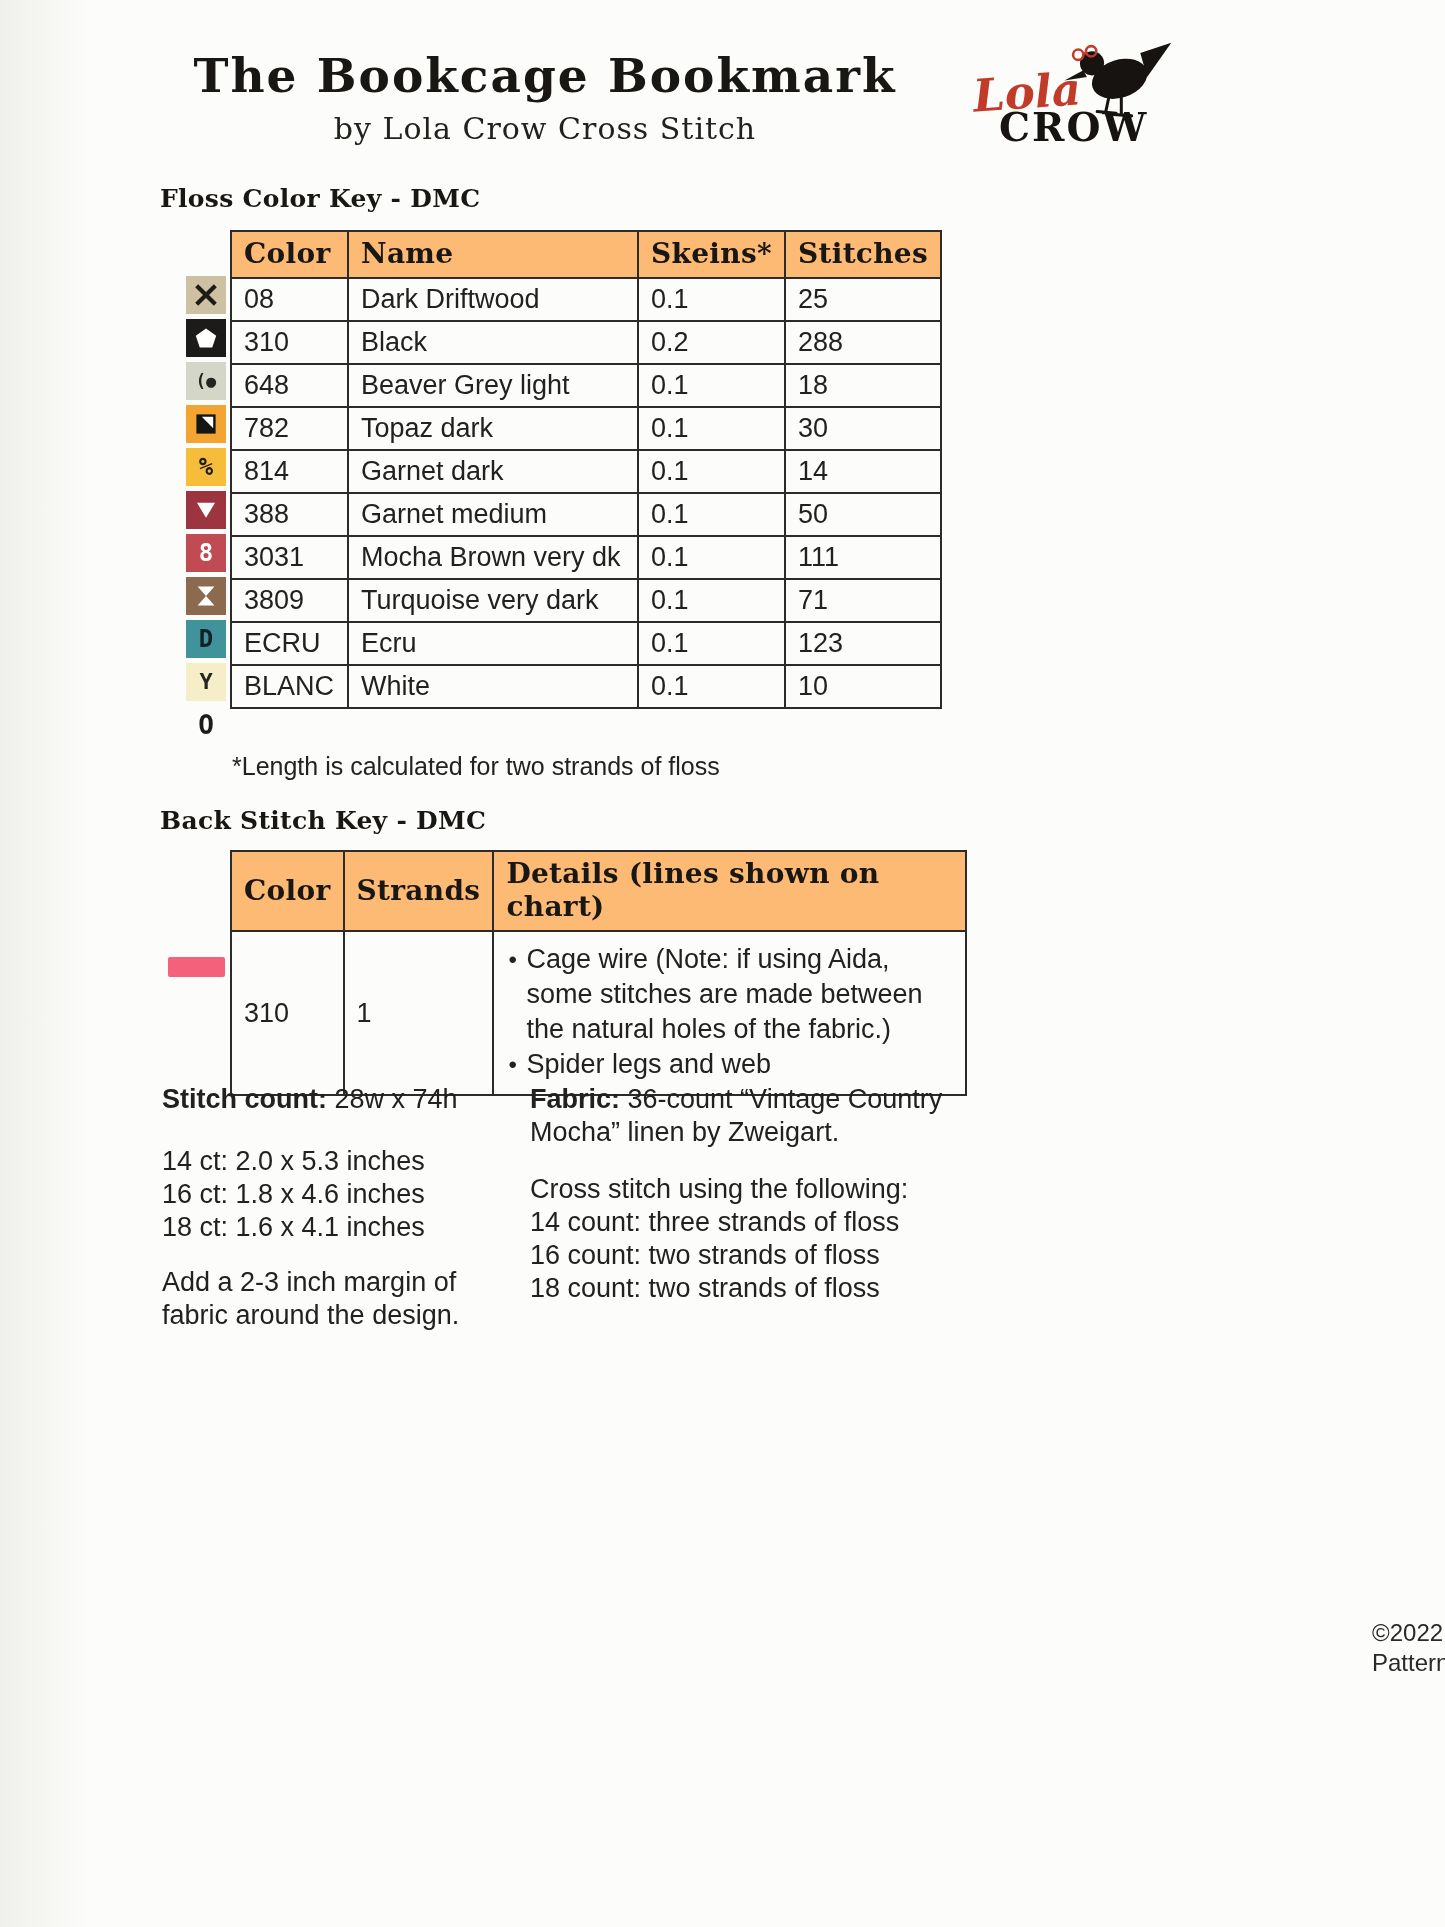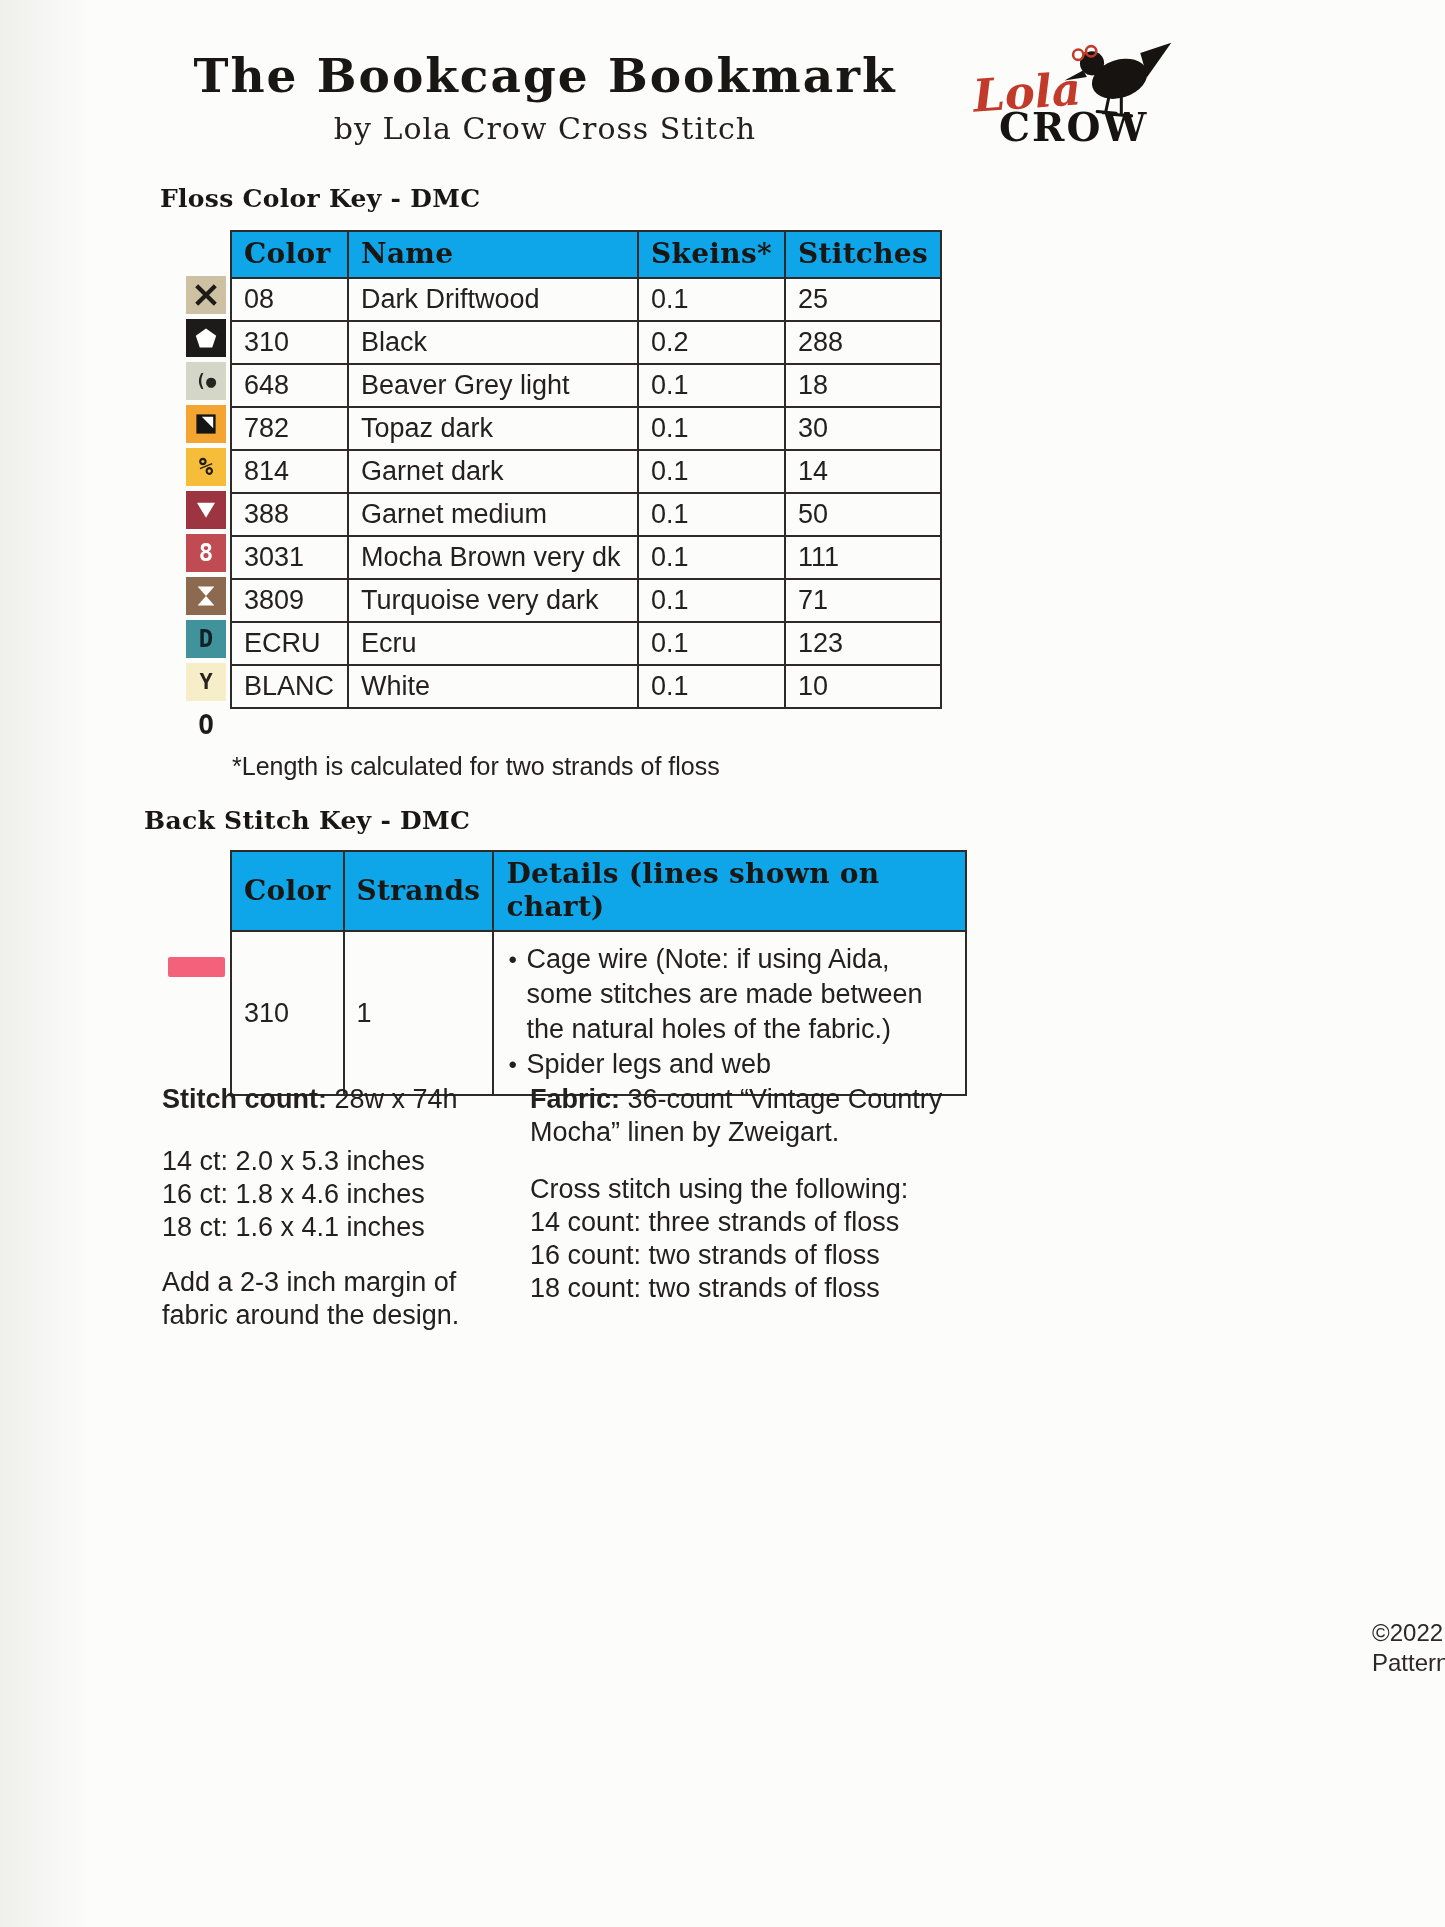--- a/index.html
+++ b/index.html
@@ -20,26 +20,26 @@
   .page-subtitle { font-family:"DejaVu Serif", serif; font-size:30px; margin-top:8px; color:#23211e; letter-spacing:1px; }
 
   .logo { position:absolute; left:973px; top:42px; width:200px; height:115px; }
   .logo-lola { position:absolute; left:0; top:24px; font-family:"DejaVu Serif", serif; font-style:italic; font-weight:700; font-size:45px; color:#c23b2a; transform:rotate(-4deg); }
   .logo-crow-word { position:absolute; left:26px; top:62px; font-family:"DejaVu Serif", serif; font-weight:700; font-size:39px; letter-spacing:2px; color:#161310; }
   .crow-svg { position:absolute; left:88px; top:-2px; }
 
   
   .sec-h { position:absolute; font-size:25px; color:#191714; }
   #floss-heading { left:160px; top:184px; }
-  #backstitch-heading { left:144px; top:806px; }
+  #backstitch-heading { left:160px; top:806px; }
 
   
   table { border-collapse:collapse; table-layout:fixed; background:transparent; }
   th, td { border:2px solid #2c2b29; }
-  th { background:#0ea5e9; text-align:left; padding:5px 12px 7px 12px; font-size:28px; color:#191714; }
+  th { background:#fdba74; text-align:left; padding:5px 12px 7px 12px; font-size:28px; color:#191714; }
   td { padding:2px 12px; font-size:27px; color:#222120; }
   #floss-table { position:absolute; left:230px; top:230px; }
   #floss-table tbody tr { height:43px;padding-left:36px; }
   #floss-table thead tr { height:42px; }
 
   #floss-symbols { position:absolute; left:186px; top:276px; }
   .sym-box {
     width:40px; height:38px; margin-bottom:5px;
     display:flex; align-items:center; justify-content:center;
     font-family:"DejaVu Sans Mono", monospace; font-weight:700; line-height:1;

